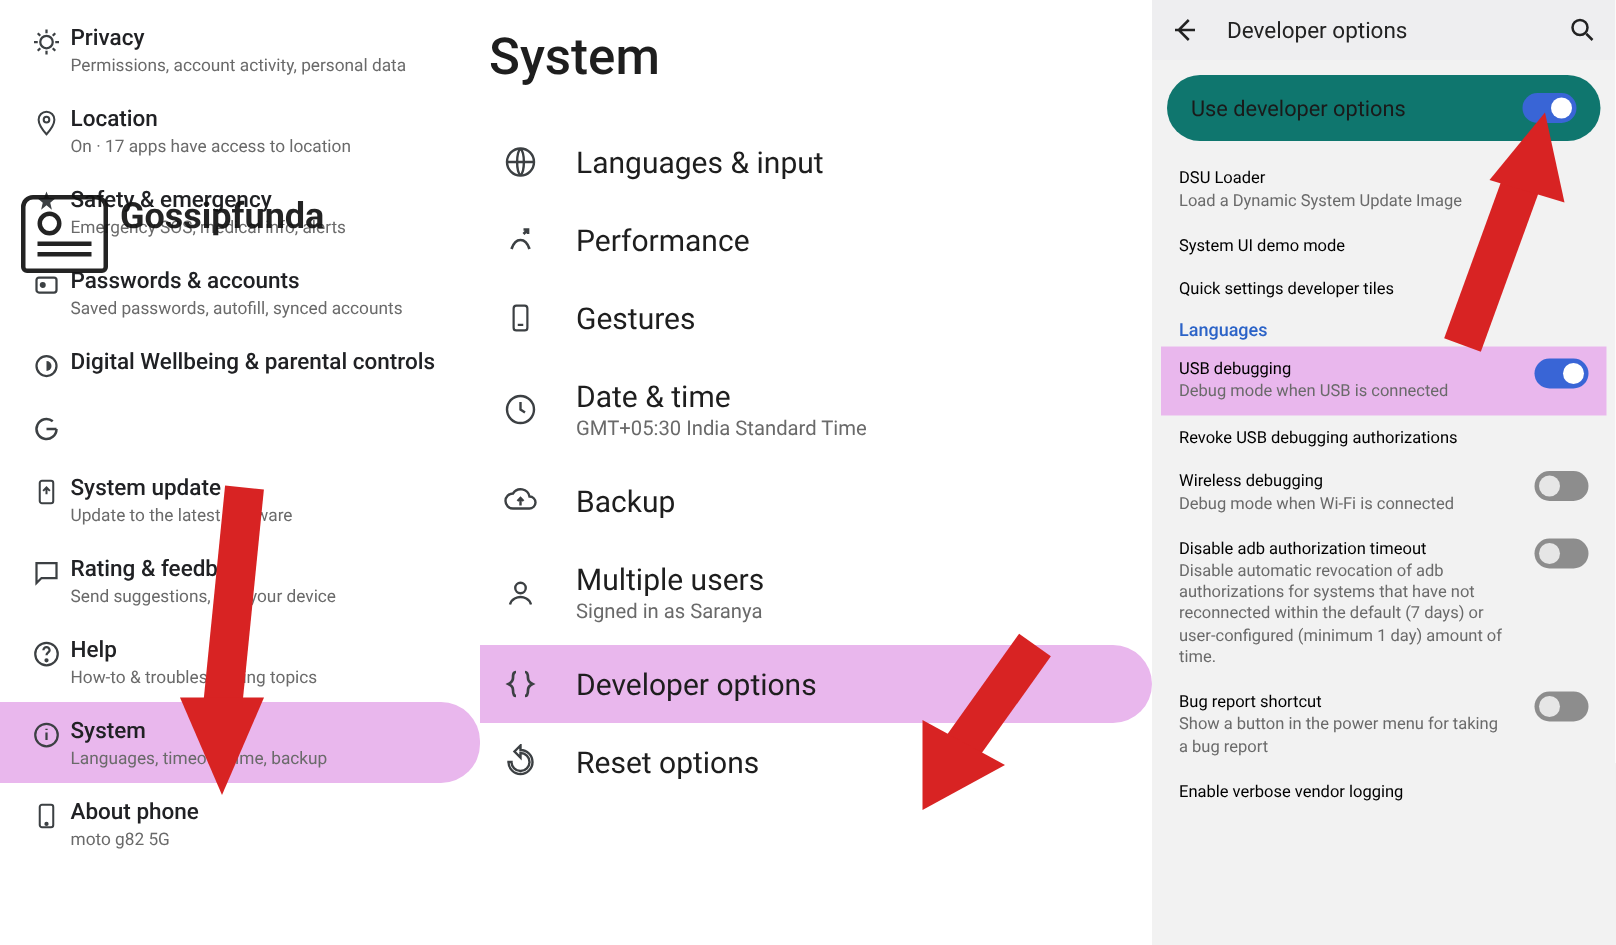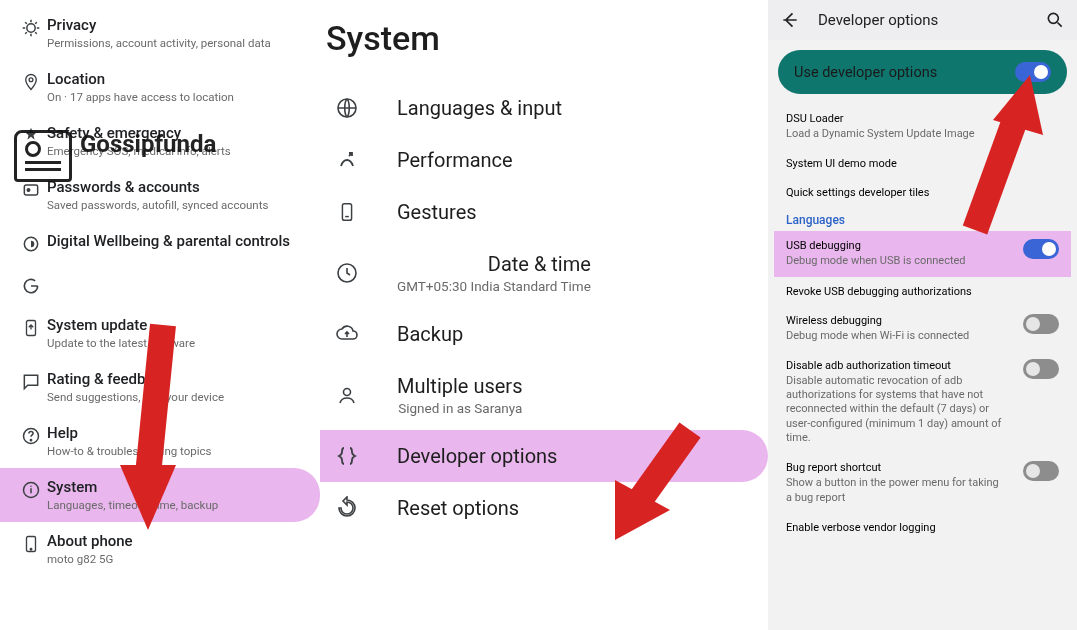--- a/index.html
+++ b/index.html
@@ -24,23 +24,22 @@
     padding: 10px 16px 10px 20px;
   }
   .p1-item .icon { width: 22px; display:flex; justify-content:center; margin-top:2px; color:#3c4043; }
   .p1-item .text .title { font-size: 15px; color:#202124; font-weight: 500; }
   .p1-item .text .sub { font-size: 11.5px; color:#6a6a6a; margin-top:2px; }
   .p1-highlight { background:#e9b7ed; border-radius: 0 26px 26px 0; }
 
   
   .p2-header { font-size: 34px; font-weight: 500; padding: 10px 0 24px 6px; color:#1e1e1e;}
   .p2-item {
-    display:flex; align-items:center; gap:37px;
+    display:flex; align-items:center; gap:24px;
     padding: 14px 18px 14px 14px;
-    text-align: right;
   }
   .p2-item .icon { width:26px; display:flex; justify-content:center; color:#3c4043;}
   .p2-item .text .title { font-size: 20px; color:#1e1e1e; font-weight:400; }
   .p2-item .text .sub { font-size: 13.5px; color:#6a6a6a; margin-top:2px; }
   .p2-highlight { background:#e9b7ed; border-radius: 0 32px 32px 0; }
 
   
   .p3-appbar {
     display:flex; align-items:center; gap:18px;
     height:40px; padding:0 12px; background:#eeeef0;

